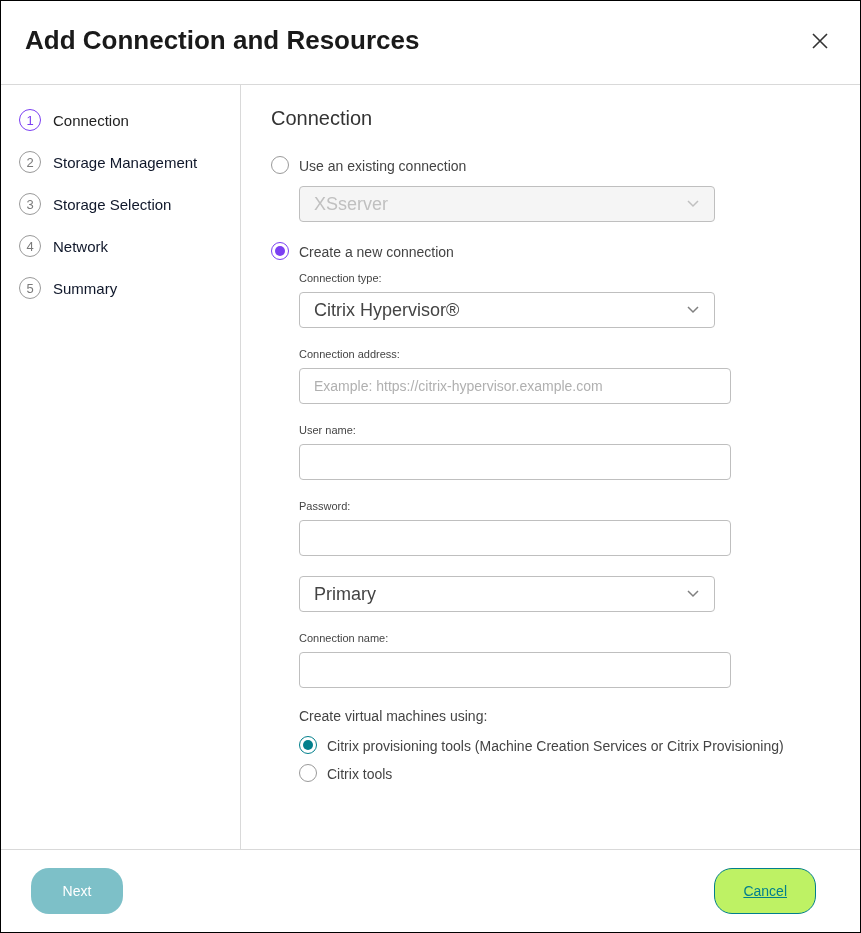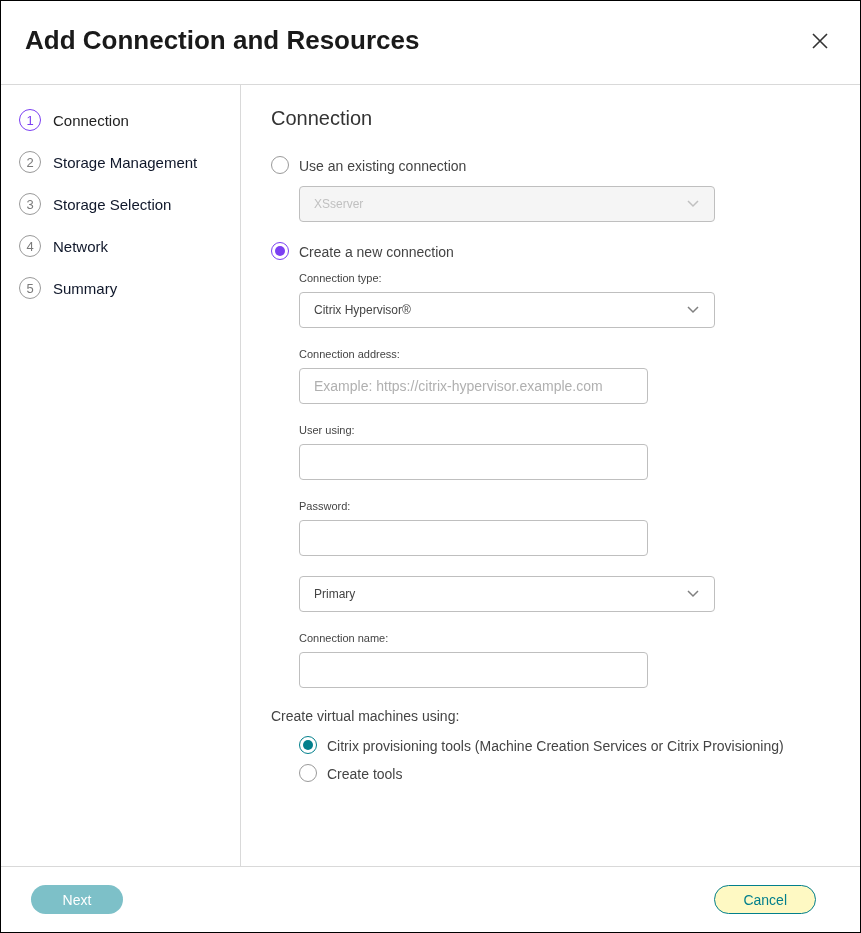--- a/index.html
+++ b/index.html
@@ -127,21 +127,21 @@
     }
     .select {
       width: 416px;
       height: 36px;
       border: 1px solid #bfbfbf;
       border-radius: 4px;
       display: flex;
       align-items: center;
       justify-content: space-between;
       padding: 0 14px;
-      font-size: 12px;
+      font-size: 18px;
       cursor: pointer;
       color: #444;
       background: #fff;
     }
     .select.disabled {
       background: #f5f5f5;
       color: #c0c0c0;
       cursor: default;
     }
     .select .chev svg {
@@ -155,72 +155,74 @@
       margin-left: 28px;
       margin-bottom: 20px;
     }
     .field-label {
       font-size: 11px;
       color: #444;
       margin-bottom: 8px;
       display: block;
     }
     .text-input {
-      width: 349px;
+      width: 432px;
       height: 36px;
       border: 1px solid #bfbfbf;
       border-radius: 4px;
       padding: 0 14px;
       font-size: 14px;
       color: #333;
       outline: none;
     }
     .text-input::placeholder {
       color: #b0b0b0;
     }
     .sub-radio-group {
       margin-left: 28px;
     }
     .sub-radio-group .radio-row {
       margin-bottom: 10px;
     }
     .vm-label {
       font-size: 14px;
       color: #444;
+      margin-left: 28px;
       margin-bottom: 12px;
     }
     .footer {
       border-top: 1px solid #d9d9d9;
       padding: 18px 44px 18px 30px;
       display: flex;
       justify-content: space-between;
       align-items: center;
     }
     .btn {
-      height: 29px;
+      height: 46px;
       border-radius: 18px;
       padding: 0 28px;
       font-size: 14px;
       font-weight: 500;
       cursor: pointer;
       display: inline-flex;
       align-items: center;
       justify-content: center;
     }
     .btn-primary {
       background: #7dc0c8;
       color: #fff;
       border: none;
       min-width: 92px;
     }
     .btn-outline {
-      background: #fef9c3;
+      background: #bef264;
       color: #027f8c;
       border: 1.5px solid #027f8c;
       min-width: 92px;
+      text-decoration: underline;
     }
     .option-create { margin-top: 18px; }
   </style>
 </head>
 <body>
 
 <div class="header">
   <div class="title">Add Connection and Resources</div>
   <div class="close-btn">
     <svg viewBox="0 0 18 18">
@@ -284,21 +286,21 @@
             </svg></span>
       </div>
     </div>
 
     <div class="field-group">
       <span class="field-label">Connection address:</span>
       <input class="text-input" type="text" placeholder="Example: https://citrix-hypervisor.example.com" style="">
     </div>
 
     <div class="field-group">
-      <span class="field-label">User using:</span>
+      <span class="field-label">User name:</span>
       <input class="text-input" type="text" style="">
     </div>
 
     <div class="field-group">
       <span class="field-label">Password:</span>
       <input class="text-input" type="password" style="">
     </div>
 
     <div class="field-group">
       <div class="select">
@@ -315,21 +317,21 @@
     </div>
 
     <div class="vm-label">Create virtual machines using:</div>
     <div class="sub-radio-group">
       <div class="radio-row">
         <div class="radio checked"></div>
         <div class="radio-label">Citrix provisioning tools (Machine Creation Services or Citrix Provisioning)</div>
       </div>
       <div class="radio-row">
         <div class="radio"></div>
-        <div class="radio-label">Create tools</div>
+        <div class="radio-label">Citrix tools</div>
       </div>
     </div>
   </div>
 </div>
 
 <div class="footer">
   <div class="btn btn-primary">Next</div>
   <div class="btn btn-outline">Cancel</div>
 </div>
 

